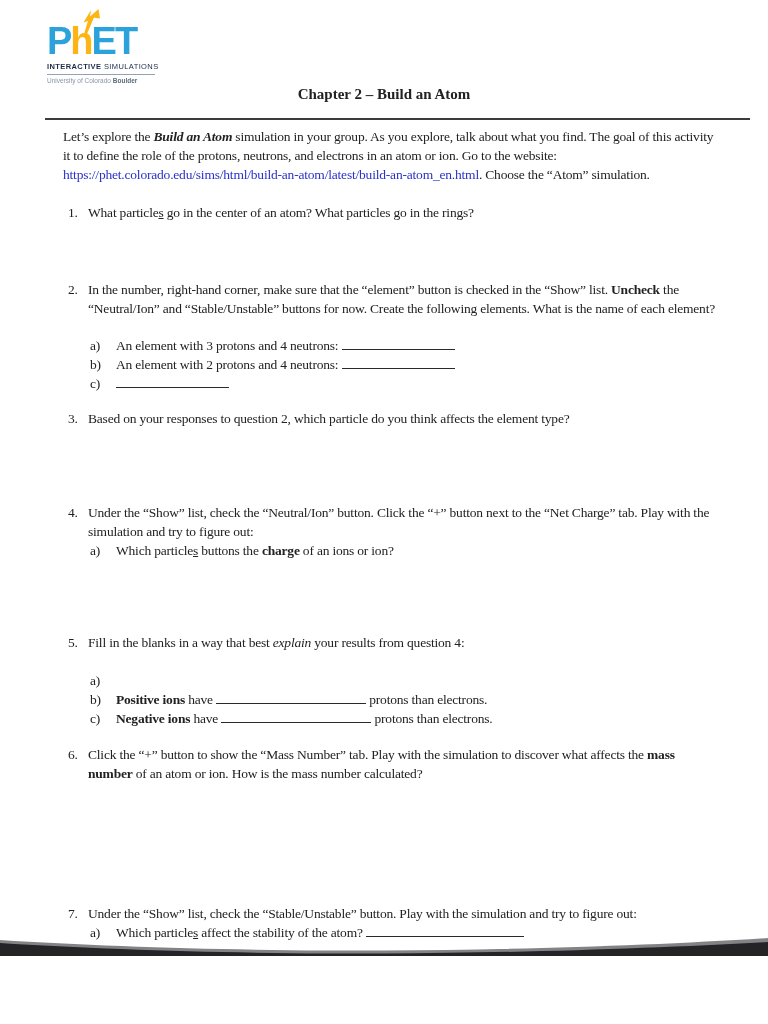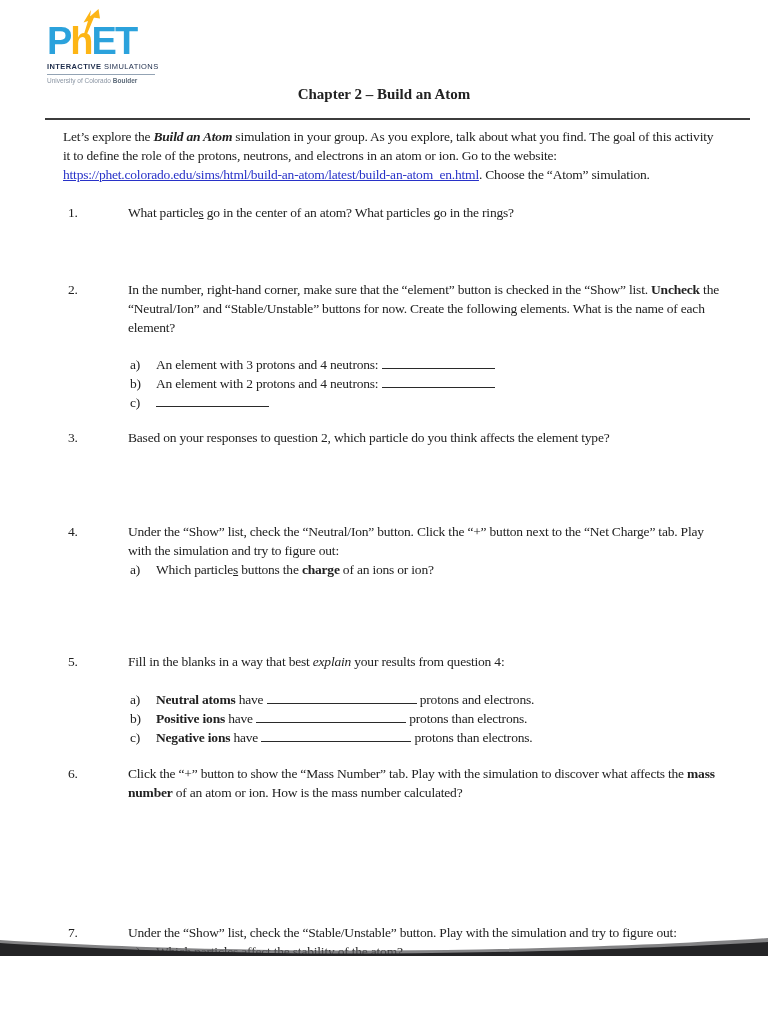--- a/index.html
+++ b/index.html
@@ -29,28 +29,28 @@
   .title{position:absolute;top:86px;left:0;right:0;text-align:center;
     font-size:15px;font-weight:bold;}
   .rule{position:absolute;top:118px;left:45px;right:18px;border-top:2px solid #3c3c3c;}
   
   .content{position:absolute;top:127px;left:63px;right:46px;
     font-size:13.5px;line-height:19px;letter-spacing:-0.2px;}
   .b{font-weight:bold;}
   .i{font-style:italic;}
   .bi{font-weight:bold;font-style:italic;}
   .us{text-decoration:underline;}
-  .link{color:var(--link);text-decoration:underline;cursor:pointer;margin-top:30px;}
+  .link{color:var(--link);cursor:pointer;margin-top:30px;}
   .blank{display:inline-block;border-bottom:1px solid #2a2a2a;height:12px;
     vertical-align:baseline;}
   .blank-sm{width:113px;} .blank-md{width:150px;} .blank-lg{width:158px;}
   
   .q{display:flex;align-items:flex-start;}
   .qnum{flex:0 0 20px;margin-left:5px;}
-  .qbody{flex:1 1 auto;margin-left:40px;}
+  .qbody{flex:1 1 auto;}
   .sub{display:flex;margin-left:2px;}
   .sletter{flex:0 0 26px;}
   .q1{margin-top:19px;} .q2{margin-top:58px;} .q3{margin-top:16px;}
   .q4{margin-top:75px;} .q5{margin-top:73px;} .q6{margin-top:17px;}
   .q7{margin-top:121px;}
   .subwrap{margin-top:0;}
   .q2 .subwrap{margin-top:18px;}
   .q5 .subwrap{margin-top:19px;}
   
   .pageedge{position:absolute;left:0;bottom:0;width:768px;height:22px;display:block;}
@@ -118,21 +118,20 @@
                 <span class="sletter">a)</span>
                 <span class="stext"><span>Which particle</span><span class="us">s</span><span> buttons the </span><span class="b">charge</span><span> of an ions or ion?</span></span>
               </div>
             </div></div>
         </div>
         <div class="q q5">
           <span class="qnum">5.</span>
           <div class="qbody"><span>Fill in the blanks in a way that best </span><span class="i">explain</span><span> your results from question 4:</span><div class="subwrap">
               <div class="sub">
                 <span class="sletter">a)</span>
-                <span class="stext"><span class="b">Neutral atoms</span><span> have </span><span class="blank blank-md"></span><span> protons and electrons.</span></span>
               </div>
               <div class="sub">
                 <span class="sletter">b)</span>
                 <span class="stext"><span class="b">Positive ions</span><span> have </span><span class="blank blank-md"></span><span> protons than electrons.</span></span>
               </div>
               <div class="sub">
                 <span class="sletter">c)</span>
                 <span class="stext"><span class="b">Negative ions</span><span> have </span><span class="blank blank-md"></span><span> protons than electrons.</span></span>
               </div>
             </div></div>

